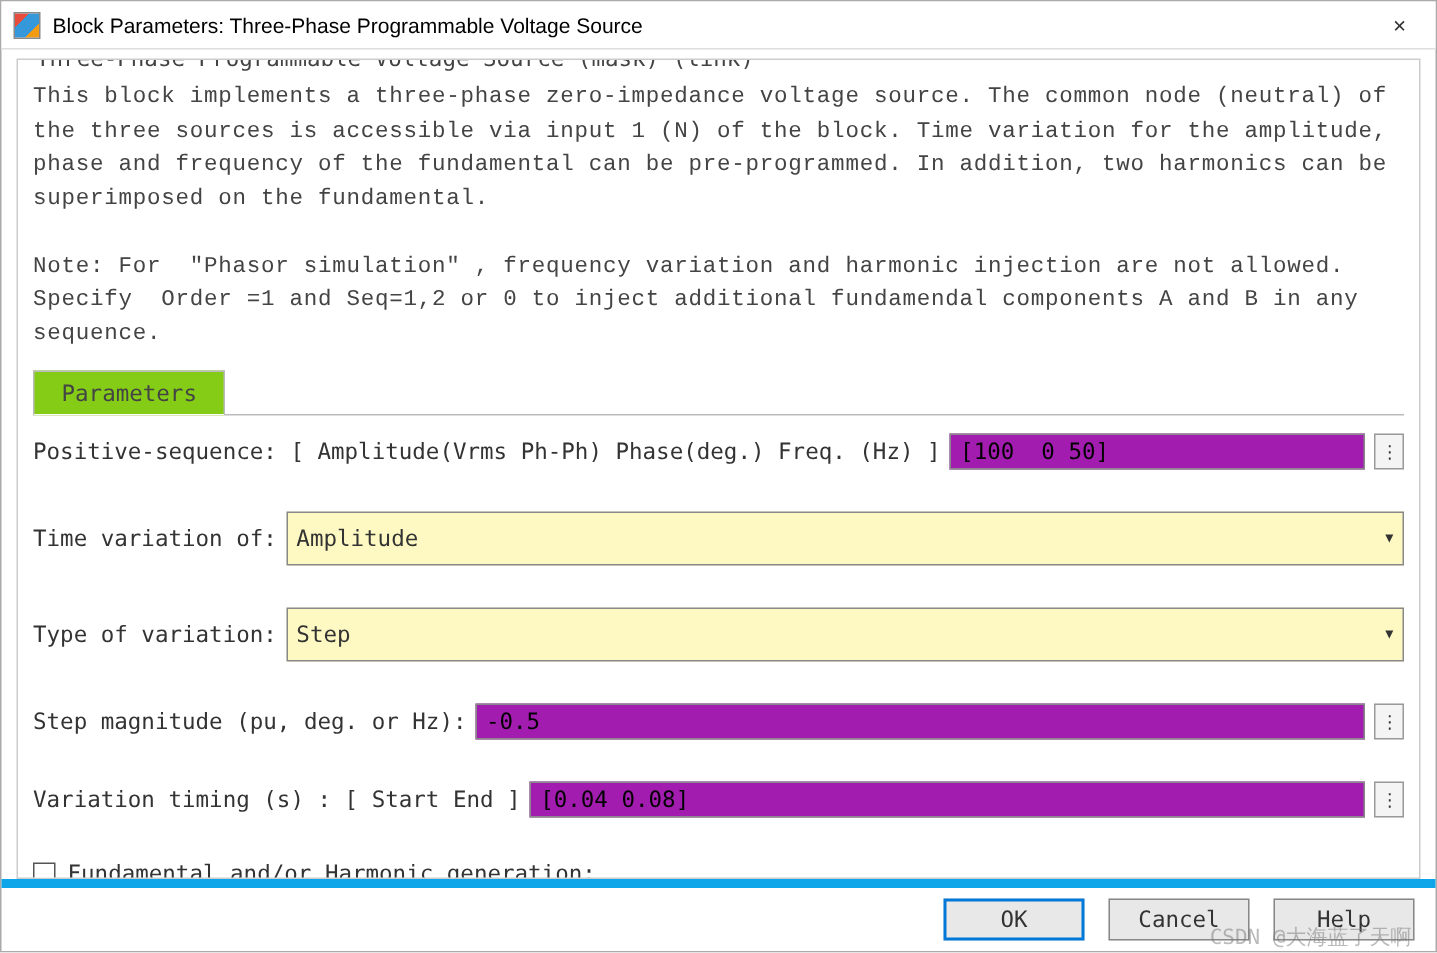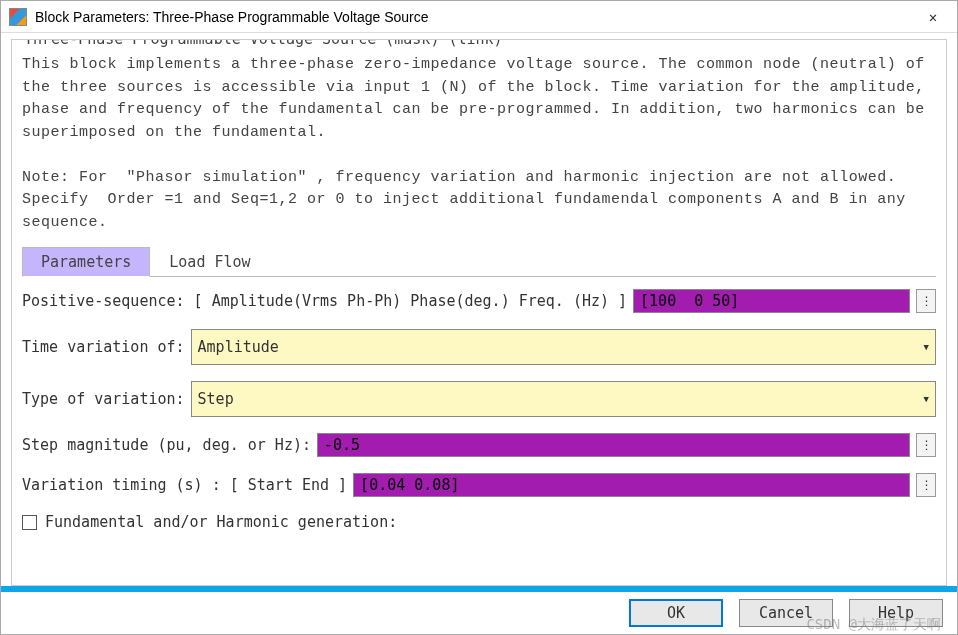--- a/index.html
+++ b/index.html
@@ -95,27 +95,27 @@
       color: #444;
       border: 1px solid transparent;
       border-bottom: none;
       cursor: pointer;
       position: relative;
       top: 1px;
     }
     .tab.active {
       border: 1px solid #bbb;
       border-bottom: 1px solid #fff;
-      background: #c4b5fd;
+      background: #84cc16;
     }
     .params {
       padding-top: 12px;
       display: flex;
       flex-direction: column;
-      gap: 16px;
+      gap: 28px;
       font-family: monospace, "SimSun";
       font-size: 15px;
       color: #333;
     }
     .row {
       display: flex;
       align-items: center;
       gap: 6px;
     }
     .row-label { white-space: nowrap; }
@@ -215,21 +215,20 @@
 
   <div class="content">
     <div class="fieldset">
       <div class="legend">Three-Phase Programmable Voltage Source (mask) (link)</div>
       <div class="description">This block implements a three-phase zero-impedance voltage source. The common node (neutral) of the three sources is accessible via input 1 (N) of the block. Time variation for the amplitude, phase and frequency of the fundamental can be pre-programmed. In addition, two harmonics can be superimposed on the fundamental.
 
 Note: For  "Phasor simulation" , frequency variation and harmonic injection are not allowed. Specify  Order =1 and Seq=1,2 or 0 to inject additional fundamendal components A and B in any sequence.</div>
 
       <div class="tabs">
         <div class="tab active">Parameters</div>
-        <div class="tab">Load Flow</div>
       </div>
 
       <div class="params">
 
         <div class="row">
           <span class="row-label">Positive-sequence: [ Amplitude(Vrms Ph-Ph)  Phase(deg.)   Freq. (Hz) ]</span>
           <input class="text-input" value="[100  0 50]" style="">
           <div class="more-btn">⋮</div>
         </div>
 

